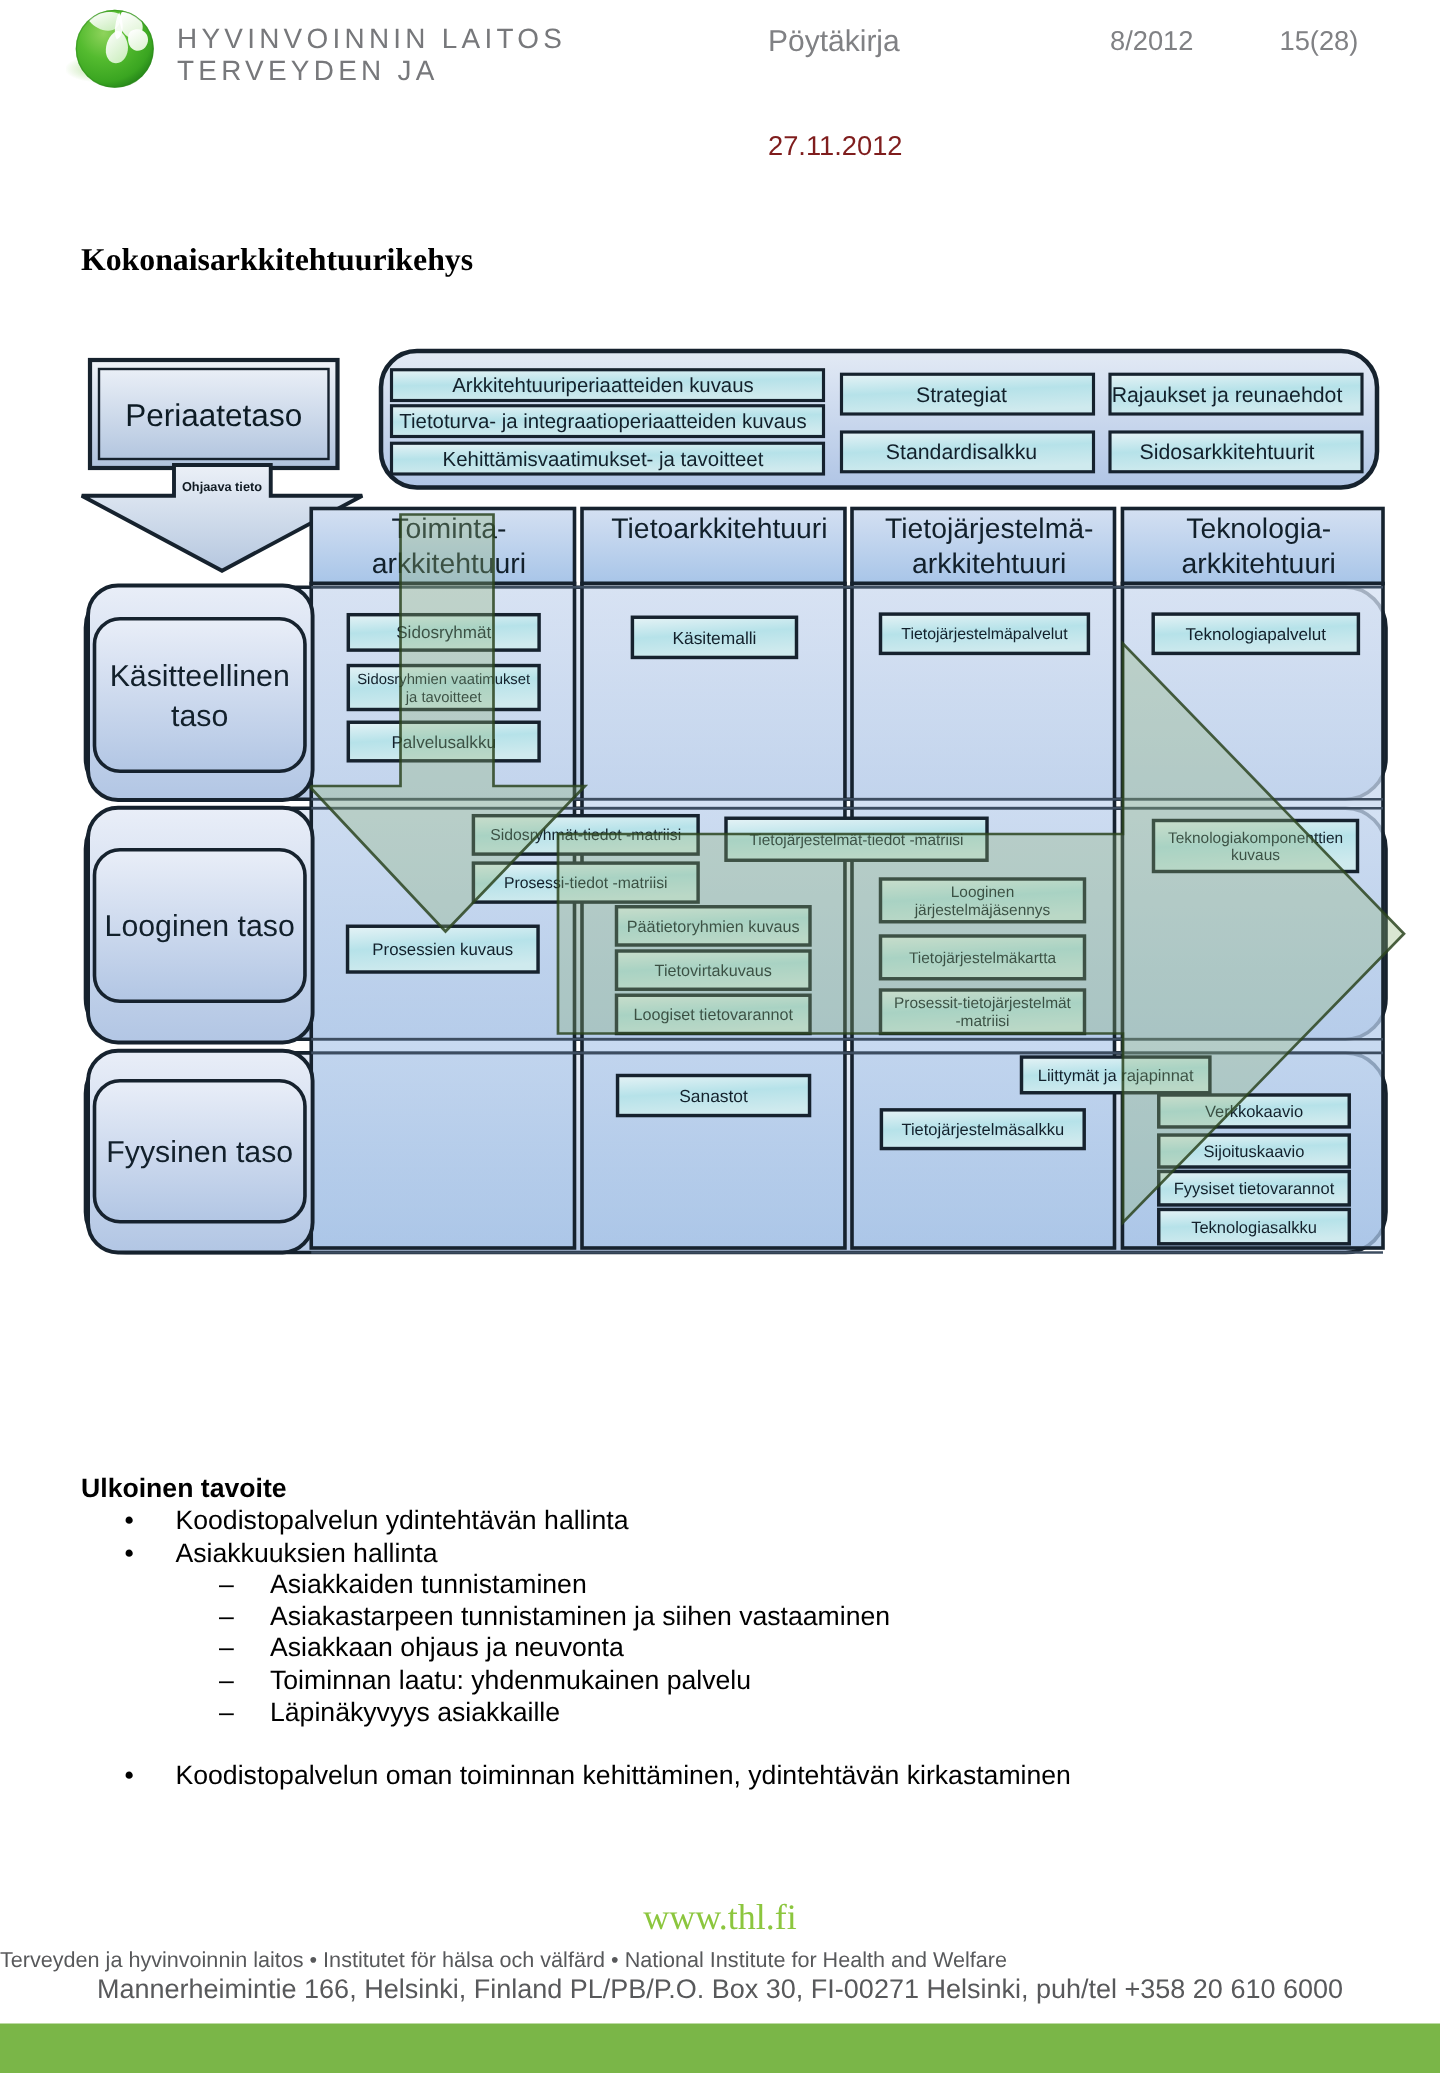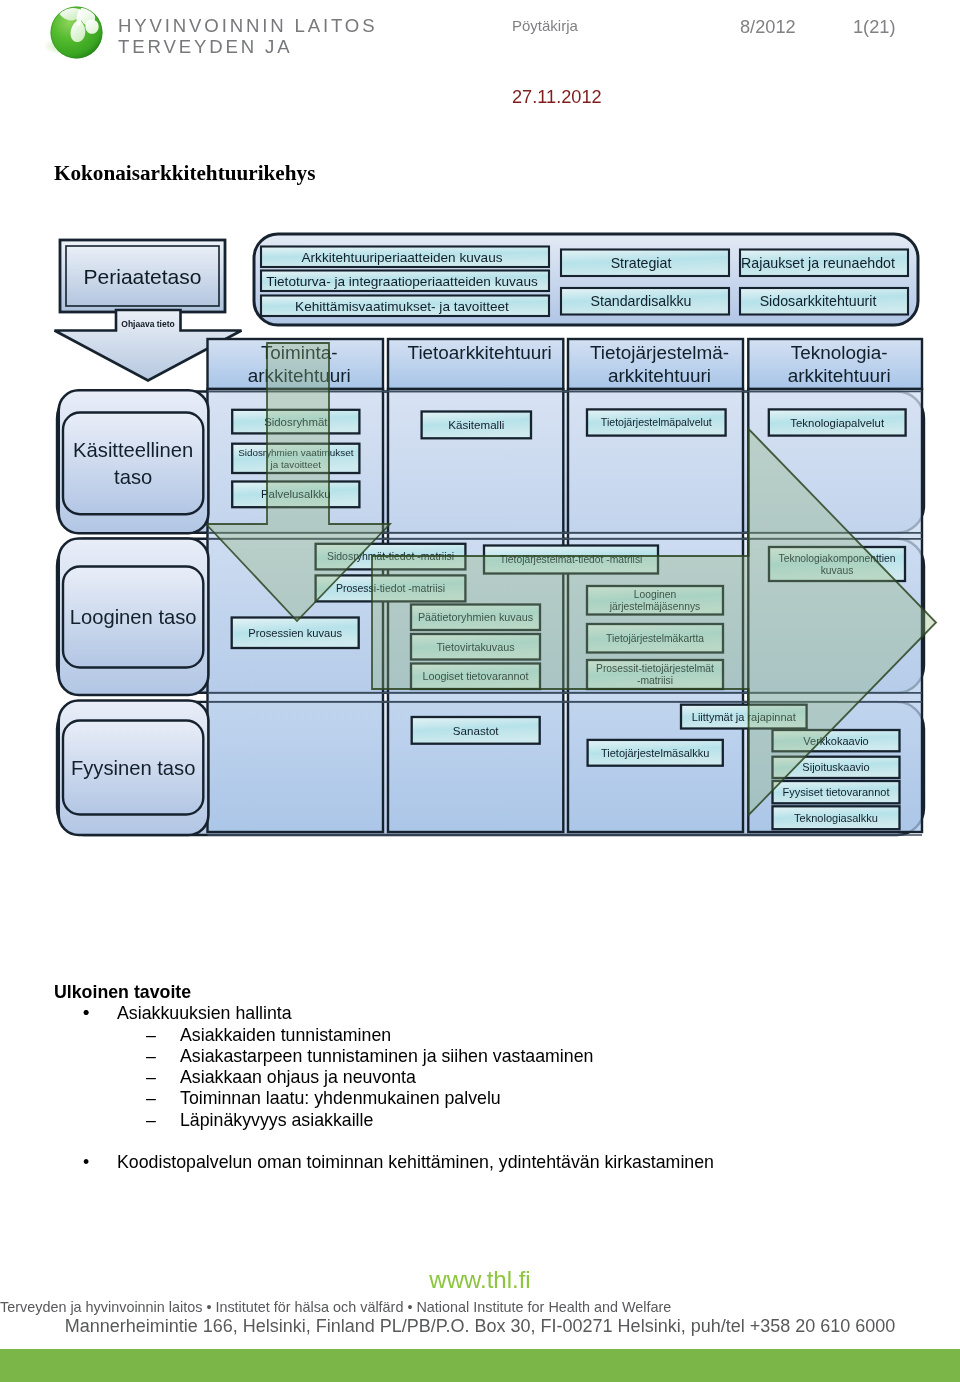--- a/index.html
+++ b/index.html
@@ -2,38 +2,38 @@
 <html><head>
 <meta charset="utf-8">
 <style>
 html,body{margin:0;padding:0;background:#fff;}
 body{width:960px;height:1382px;position:relative;overflow:hidden;
      font-family:"Liberation Sans",sans-serif;}
 .pg{position:absolute;left:0;top:0;width:960px;height:1382px;}
 #logo-text{position:absolute;left:118px;top:14.7px;color:#77787b;
   font-size:18.6px;letter-spacing:2.85px;line-height:21px;white-space:nowrap;}
 #logo-sphere{position:absolute;left:44px;top:1px;}
-#hdr-doc{position:absolute;left:512px;top:17px;font-size:15px;color:#808184;}
+#hdr-doc{position:absolute;left:512px;top:17px;font-size:20px;color:#808184;}
 #hdr-issue{position:absolute;left:740px;top:17px;font-size:18.2px;color:#808184;}
 #hdr-page{position:absolute;left:853px;top:17px;font-size:18.2px;color:#808184;}
 #hdr-date{position:absolute;left:512px;top:87px;font-size:18.2px;color:#7f1d1d;}
 #title{position:absolute;left:54px;top:161px;font-family:"Liberation Serif",serif;
   font-weight:bold;font-size:21.2px;color:#000;}
 #diagram{position:absolute;left:0;top:0;}
 #body{position:absolute;left:54px;top:948px;width:880px;color:#000;margin-top:34px;}
 .sec-title{font-weight:bold;font-size:17.75px;line-height:21.25px;}
 .li{position:relative;line-height:21.25px;font-size:17.75px;white-space:nowrap;}
 .li .bul{position:absolute;}
 .l1{padding-left:63px;}
 .l1 .bul{left:29px;}
 .l2{padding-left:126px;}
 .l2 .bul{left:92px;}
 .gap{height:21.25px;}
 #f-url{position:absolute;left:0;top:1266px;width:960px;text-align:center;
-  font-family:Liberation Sans, sans-serif;font-size:24px;color:#8cc63e;}
+  font-family:Liberation Serif, serif;font-size:24px;color:#8cc63e;}
 #f1{position:absolute;left:0;top:1299px;width:960px;text-align:left;font-size:14.4px;color:#58595b;}
 #f2{position:absolute;left:0;top:1316px;width:960px;text-align:center;font-size:18px;color:#58595b;}
 #fbar{position:absolute;left:0;top:1349px;width:960px;height:33px;background:#7ab648;}
 </style>
 </head>
 <body>
 
 <div class="pg">
 
  <div>
@@ -77,21 +77,21 @@
  </g>
  <circle cx="32.5" cy="31.5" r="25.6" fill="none" stroke="#2d8a1b" stroke-width="0.9" stroke-opacity="0.5"></circle>
 </svg>
    <div id="logo-text">
      <div>HYVINVOINNIN LAITOS</div>
      <div>TERVEYDEN JA</div>
    </div>
  </div>
  <div id="hdr-doc">Pöytäkirja</div>
  <div id="hdr-issue">8/2012</div>
- <div id="hdr-page">1(21)</div>
+ <div id="hdr-page">15(28)</div>
  <div id="hdr-date">27.11.2012</div>
  <div id="title">Kokonaisarkkitehtuurikehys</div>
 <svg id="diagram" width="960" height="880" viewBox="0 0 960 880">
 <defs>
 <linearGradient id="gBlue" x1="0" y1="0" x2="0" y2="1">
           <stop offset="0" stop-color="#eff3f9"></stop>
           <stop offset="1" stop-color="#aec2dd"></stop>
         </linearGradient>
 <linearGradient id="gPanel" x1="0" y1="0" x2="0" y2="1">
           <stop offset="0" stop-color="#e3eaf5"></stop>
@@ -248,21 +248,21 @@
 <rect x="58.7" y="538.5" width="149.7" height="156.5" rx="20" ry="20" fill="url(#gLev)" stroke="#16222e" stroke-width="2.6"></rect>
 <rect x="63" y="566.5" width="140.3" height="101" rx="17" ry="17" fill="url(#gLev)" stroke="#16222e" stroke-width="2.4"></rect>
 <text x="133.15" y="624.2" text-anchor="middle" font-size="20.2" fill="#12202b" font-weight="normal">Looginen taso</text>
 <rect x="58.7" y="700.5" width="149.7" height="134.5" rx="20" ry="20" fill="url(#gLev)" stroke="#16222e" stroke-width="2.6"></rect>
 <rect x="63" y="720.5" width="140.3" height="94" rx="17" ry="17" fill="url(#gLev)" stroke="#16222e" stroke-width="2.4"></rect>
 <text x="133.15" y="774.7" text-anchor="middle" font-size="20.2" fill="#12202b" font-weight="normal">Fyysinen taso</text>
 </g>
 </svg>
  <div id="body">
 <div class="sec-title">Ulkoinen tavoite</div>
-<div class="li l1"><span class="bul">•</span></div>
+<div class="li l1"><span class="bul">•</span><span>Koodistopalvelun ydintehtävän hallinta</span></div>
 <div class="li l1"><span class="bul">•</span><span>Asiakkuuksien hallinta</span></div>
 <div class="li l2"><span class="bul">–</span><span>Asiakkaiden tunnistaminen</span></div>
 <div class="li l2"><span class="bul">–</span><span>Asiakastarpeen tunnistaminen ja siihen vastaaminen</span></div>
 <div class="li l2"><span class="bul">–</span><span>Asiakkaan ohjaus ja neuvonta</span></div>
 <div class="li l2"><span class="bul">–</span><span>Toiminnan laatu: yhdenmukainen palvelu</span></div>
 <div class="li l2"><span class="bul">–</span><span>Läpinäkyvyys asiakkaille</span></div>
 <div class="gap"></div>
 <div class="li l1"><span class="bul">•</span><span>Koodistopalvelun oman toiminnan kehittäminen, ydintehtävän kirkastaminen</span></div>
  </div>
  <div id="f-url">www.thl.fi</div>

